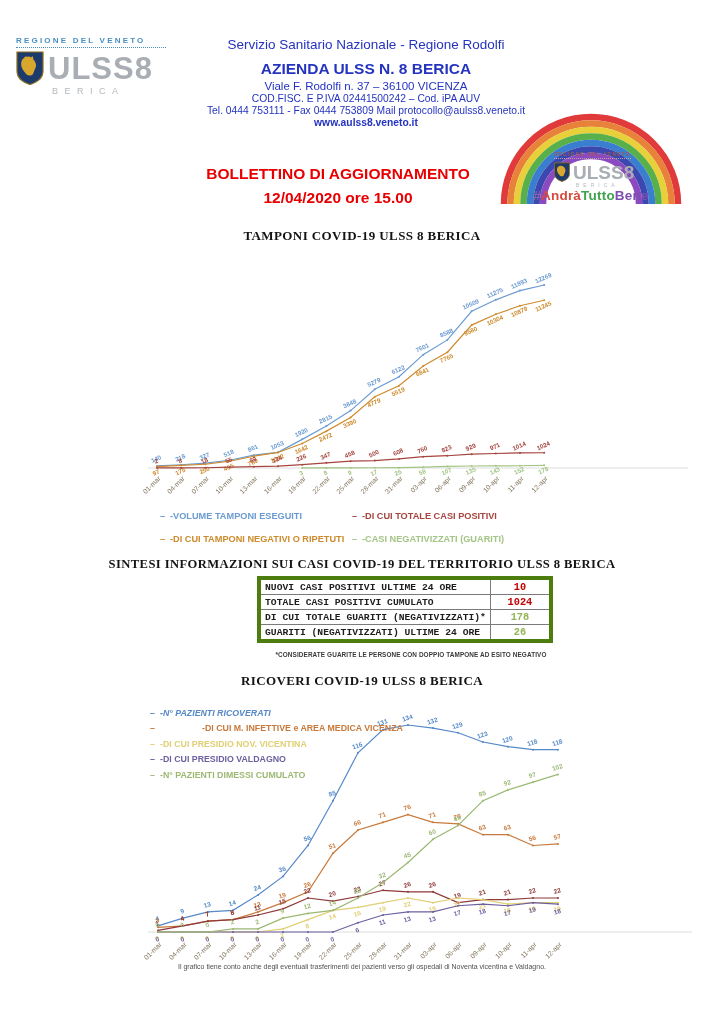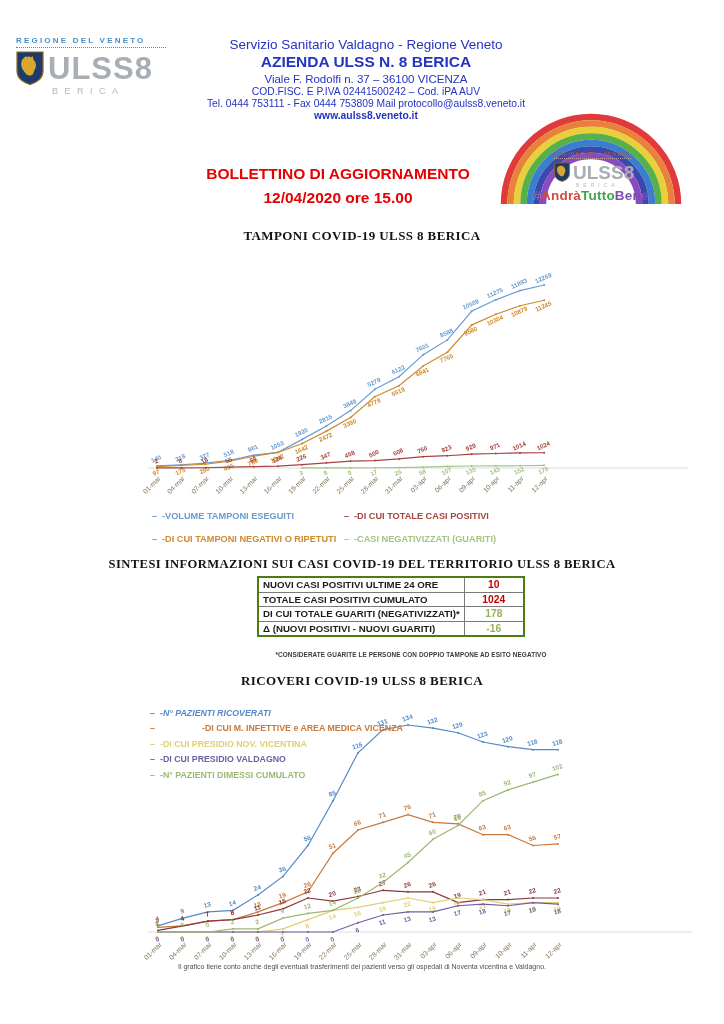--- a/index.html
+++ b/index.html
@@ -7,21 +7,21 @@
         font-family:"Liberation Sans",sans-serif;overflow:hidden;}
   
   .logo-block{position:absolute;left:16px;top:36px;width:150px;}
   .logo-region{font-size:8px;font-weight:bold;color:#4a8fc2;letter-spacing:2.2px;
                border-bottom:1px dotted #4a8fc2;padding-bottom:2px;white-space:nowrap;}
   .logo-row{display:flex;align-items:center;margin-top:3px;}
   .logo-ulss{font-size:31px;font-weight:bold;color:#a9aeb4;letter-spacing:1px;line-height:1;margin-left:4px;}
   .logo-berica{font-size:9px;color:#b3b8bd;letter-spacing:6.5px;margin-left:36px;margin-top:1px;}
   .letterhead{position:absolute;left:163px;top:37px;width:406px;text-align:center;color:#2433c0;}
   .lh1{font-size:13.5px;}
-  .lh2{font-size:15.5px;font-weight:bold;margin-top:1px;}
+  .lh2{font-size:15.5px;font-weight:bold;margin-top:8px;}
   .lh3{font-size:11.5px;margin-top:2px;}
   .lh4,.lh5{font-size:10.3px;margin-top:1px;}
   .lh6{font-size:10.3px;font-weight:bold;margin-top:1px;}
   
   .rainbow{position:absolute;left:498px;top:104px;width:186px;height:110px;}
   .rb-inner{position:absolute;left:56px;top:38px;width:120px;}
   .rb-region{font-size:4.6px;font-weight:bold;color:#a05a52;letter-spacing:1.4px;white-space:nowrap;
              border-bottom:1px dotted #c0a0a0;display:inline-block;padding-bottom:1px;}
   .rb-row{display:flex;align-items:center;margin-top:2px;}
   .rb-ulss{font-size:19px;font-weight:bold;color:#a9aeb4;line-height:1;margin-left:3px;}
@@ -37,28 +37,28 @@
   #chart1-title{top:228px;}
   #summary-title{top:557px;font-size:12.6px;}
   #chart2-title{top:673px;}
   
   svg.chart{position:absolute;left:140px;overflow:visible;}
   #chart1{top:253px;}
   #chart2{top:695px;}
   svg.chart text{font-family:"Liberation Sans",sans-serif;font-weight:bold;}
   svg.chart text.tick{font-weight:normal;}
   
-  #legend1{position:absolute;left:152px;top:511px;display:grid;grid-template-columns:192px auto;
+  #legend1{position:absolute;left:160px;top:511px;display:grid;grid-template-columns:192px auto;
            grid-row-gap:13px;font-size:9.2px;font-weight:bold;}
   #legend2{position:absolute;left:150px;top:706px;font-size:8.8px;font-weight:bold;line-height:15.4px;z-index:2;}
   .lg{white-space:nowrap;}
   .lgm{display:inline-block;width:10px;}
   
   #summary-table{position:absolute;left:257px;top:576px;border-collapse:collapse;
-                 border:2px solid #4d7c0f;}
+                 border:4px solid #4d7c0f;font-family:Liberation Mono, monospace;}
   #summary-table td{border:1px solid #7a7a7a;padding:1px 4px;height:11.5px;
                     font-size:9.7px;font-weight:bold;color:#1d1d1d;white-space:nowrap;}
   #summary-table td.val{width:50px;text-align:center;font-size:10.3px;}
   .tbl-footnote{position:absolute;left:250px;top:651px;width:322px;text-align:center;
                 font-size:6.4px;font-weight:bold;color:#3a3a3a;letter-spacing:0.1px;}
   
   .footer-note{position:absolute;left:62px;top:963px;width:600px;text-align:center;
                font-size:7px;color:#4f4f4f;}
 </style>
 </head>
@@ -73,21 +73,21 @@
         <path d="M1 1 h26 v19 c0 7.5 -6.5 11.5 -13 13.5 C7.5 31.5 1 27.5 1 20 Z" fill="#1c3a6b" stroke="#8a6d1f" stroke-width="1.2"></path>
         <path d="M6 9 c3 -4 8 -4 11 -1 c3 3 4 7 2 10 l-2 5 c-1.5 2 -4.5 2 -6.5 0.5 L7 19 c-2 -3 -2.5 -7 -1 -10 z" fill="#d9a72e"></path>
         <path d="M8 7 l2 -2 1.5 2 1.5 -2 1.5 2 2 -2 1 3 -9 1 z" fill="#d9a72e"></path>
       </svg>
       <span class="logo-ulss">ULSS8</span>
     </div>
     <div class="logo-berica">BERICA</div>
   </div>
 
   <div class="letterhead">
-    <div class="lh1">Servizio Sanitario Valdagno - Regione Veneto</div>
+    <div class="lh1">Servizio Sanitario Nazionale - Regione Rodolfi</div>
     <div class="lh2">AZIENDA ULSS N. 8 BERICA</div>
     <div class="lh3">Viale F. Rodolfi n. 37 – 36100 VICENZA</div>
     <div class="lh4">COD.FISC. E P.IVA 02441500242 – Cod. iPA AUV</div>
     <div class="lh4">Tel. 0444 753111 - Fax 0444 753809 Mail protocollo@aulss8.veneto.it</div>
     <div class="lh6">www.aulss8.veneto.it</div>
   </div>
 
   <div class="rainbow">
     <svg width="186" height="100" viewBox="0 0 186 100">
       <g fill="none" stroke-width="6.5">
@@ -292,22 +292,22 @@
         </tr>
         <tr>
           <td>TOTALE CASI POSITIVI CUMULATO</td>
           <td class="val" style="color: rgb(192, 0, 0);">1024</td>
         </tr>
         <tr>
           <td>DI CUI TOTALE GUARITI (NEGATIVIZZATI)*</td>
           <td class="val" style="color: rgb(148, 181, 84);">178</td>
         </tr>
         <tr>
-          <td>Δ (NUOVI POSITIVI - NUOVI GUARITI)</td>
-          <td class="val" style="color: rgb(148, 181, 84);">-16</td>
+          <td>GUARITI (NEGATIVIZZATI) ULTIME 24 ORE</td>
+          <td class="val" style="color: rgb(148, 181, 84);">26</td>
         </tr>
       </tbody>
     </table>
   <div class="tbl-footnote">*CONSIDERATE GUARITE LE PERSONE CON DOPPIO TAMPONE AD ESITO NEGATIVO</div>
 
   <div class="sec-title" id="chart2-title">RICOVERI COVID-19 ULSS 8 BERICA</div>
   <svg id="chart2" class="chart" width="570" height="262" viewBox="0 0 570 262">
       <line x1="8" y1="237" x2="552" y2="237" stroke="#dcdcdc" stroke-width="1"></line>
       <text x="22" y="250" text-anchor="end" font-size="6.8" fill="#83755c" class="tick" transform="rotate(-45 22 250)">01-mar</text>
       <text x="47" y="250" text-anchor="end" font-size="6.8" fill="#83755c" class="tick" transform="rotate(-45 47 250)">04-mar</text>

